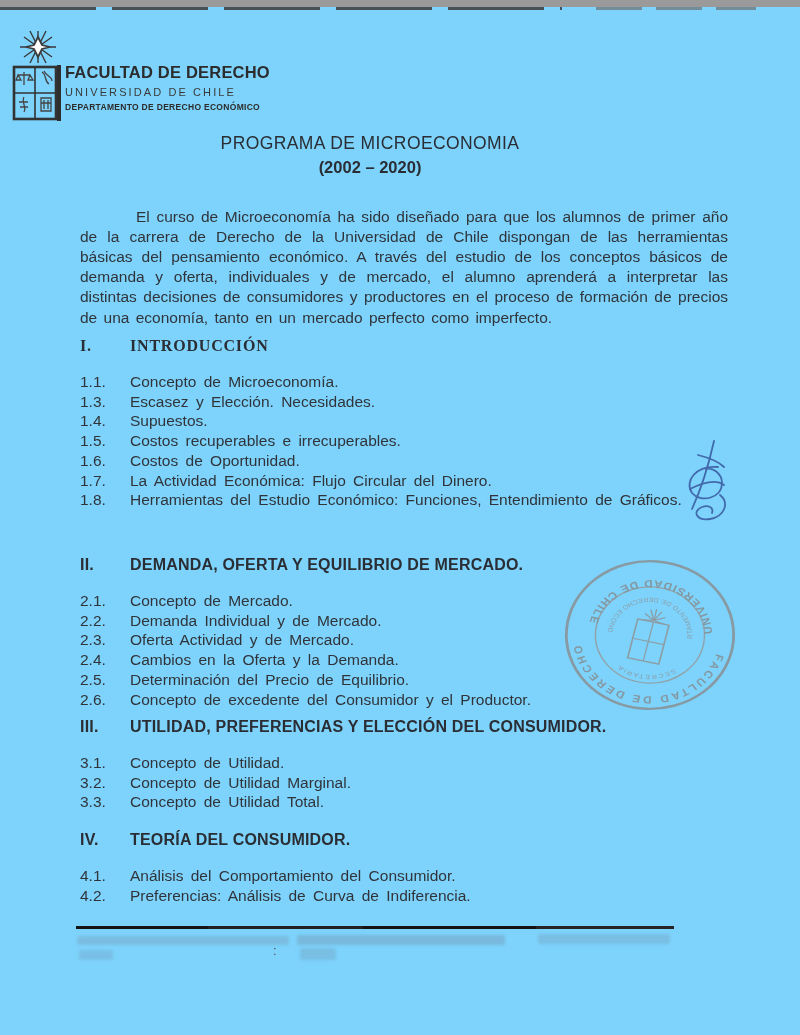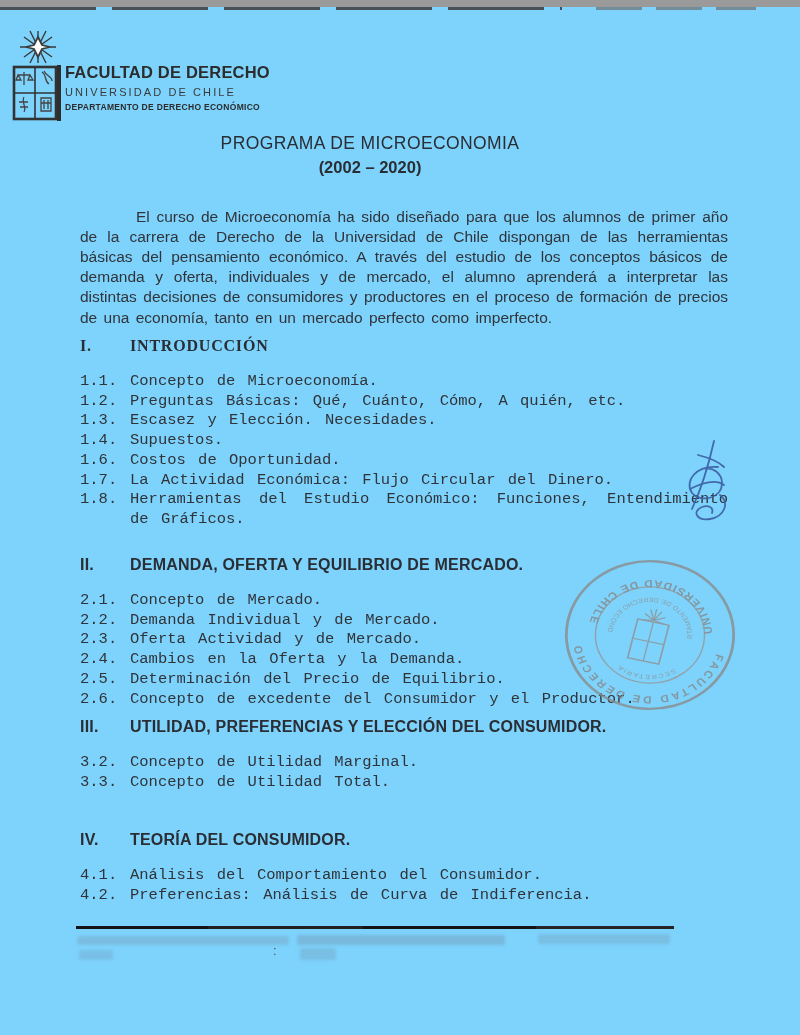--- a/index.html
+++ b/index.html
@@ -36,21 +36,21 @@
     position:absolute;left:80px;top:184px;width:648px;
     font-size:15.5px;line-height:20.2px;color:#30343a;
     text-align:justify;text-indent:56px;word-spacing:2px;
   }
   
   .sec{position:absolute;left:80px;width:648px;}
   .sec-head{display:grid;grid-template-columns:50px 1fr;margin-bottom:17px;}
   .sec-num,.sec-title{font-size:16px;font-weight:bold;color:#2a2e34;letter-spacing:.2px;}
   .sec-title{margin:0;}
   .serif{font-family:"Liberation Serif", serif;letter-spacing:.8px;}
-  .row{display:grid;grid-template-columns:50px 1fr;line-height:19.7px;font-family:Liberation Mono, monospace;}
+  .row{display:grid;grid-template-columns:50px 1fr;line-height:19.7px;}
   .inum{font-size:15.5px;color:#30343a;}
   .itext{font-size:15.5px;color:#30343a;text-align:justify;word-spacing:3px;}
   
   .stamp{position:absolute;left:556px;top:545px;opacity:.78;}
   
   .signature{position:absolute;left:672px;top:430px;opacity:.9;}
   
   .footer-rule{position:absolute;left:76px;top:919px;width:598px;height:3px;
     background:linear-gradient(90deg,#141414 0 22%,#202020 22% 48%,#121212 48% 77%,#242424 77% 100%);}
   .faint{position:absolute;background:rgba(115,128,150,.26);filter:blur(1.6px);border-radius:2px;}
@@ -106,32 +106,32 @@
     <div class="sec-head">
       <span class="sec-num serif">I.</span>
       <h2 class="sec-title serif">INTRODUCCIÓN</h2>
     </div>
     <div class="items">
       <div class="row">
           <span class="inum">1.1.</span>
           <span class="itext">Concepto de Microeconomía.</span>
         </div>
       <div class="row">
-          <span class="inum">1.2.</span>
-          <span class="itext">Preguntas Básicas: Qué, Cuánto, Cómo, A quién, etc.</span>
-        </div>
-      <div class="row">
           <span class="inum">1.3.</span>
           <span class="itext">Escasez y Elección. Necesidades.</span>
         </div>
       <div class="row">
           <span class="inum">1.4.</span>
           <span class="itext">Supuestos.</span>
         </div>
       <div class="row">
+          <span class="inum">1.5.</span>
+          <span class="itext">Costos recuperables e irrecuperables.</span>
+        </div>
+      <div class="row">
           <span class="inum">1.6.</span>
           <span class="itext">Costos de Oportunidad.</span>
         </div>
       <div class="row">
           <span class="inum">1.7.</span>
           <span class="itext">La Actividad Económica: Flujo Circular del Dinero.</span>
         </div>
       <div class="row">
           <span class="inum">1.8.</span>
           <span class="itext">Herramientas del Estudio Económico: Funciones, Entendimiento de Gráficos.</span>
@@ -171,20 +171,24 @@
         </div>
     </div>
   </section>
 
   <section class="sec" style="top:711px">
     <div class="sec-head">
       <span class="sec-num">III.</span>
       <h2 class="sec-title">UTILIDAD, PREFERENCIAS Y ELECCIÓN DEL CONSUMIDOR.</h2>
     </div>
     <div class="items">
+      <div class="row">
+          <span class="inum">3.1.</span>
+          <span class="itext">Concepto de Utilidad.</span>
+        </div>
       <div class="row">
           <span class="inum">3.2.</span>
           <span class="itext">Concepto de Utilidad Marginal.</span>
         </div>
       <div class="row">
           <span class="inum">3.3.</span>
           <span class="itext">Concepto de Utilidad Total.</span>
         </div>
     </div>
   </section>

